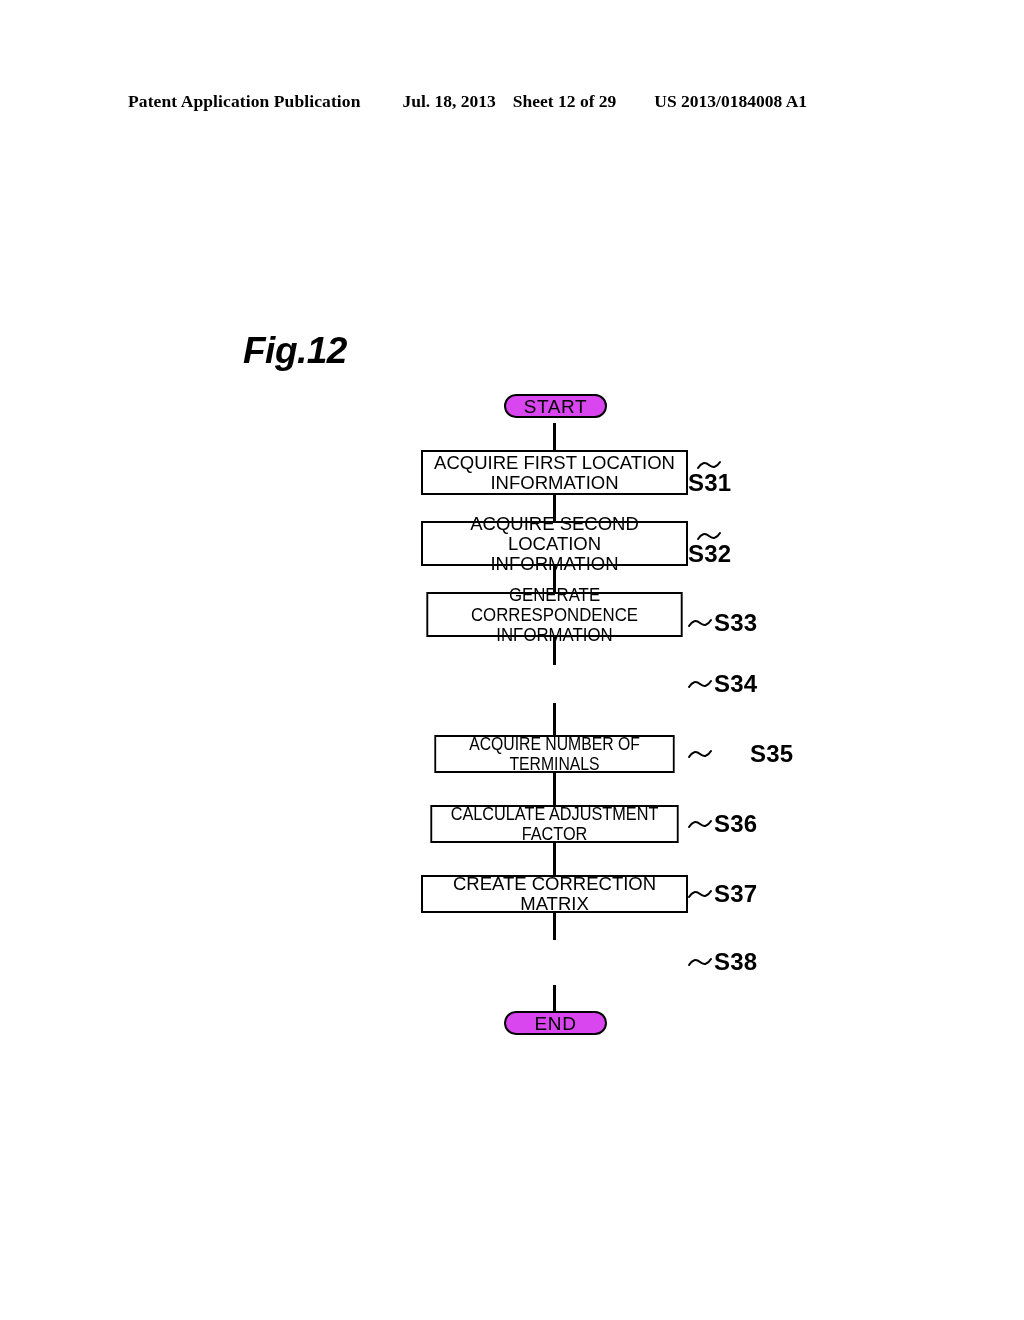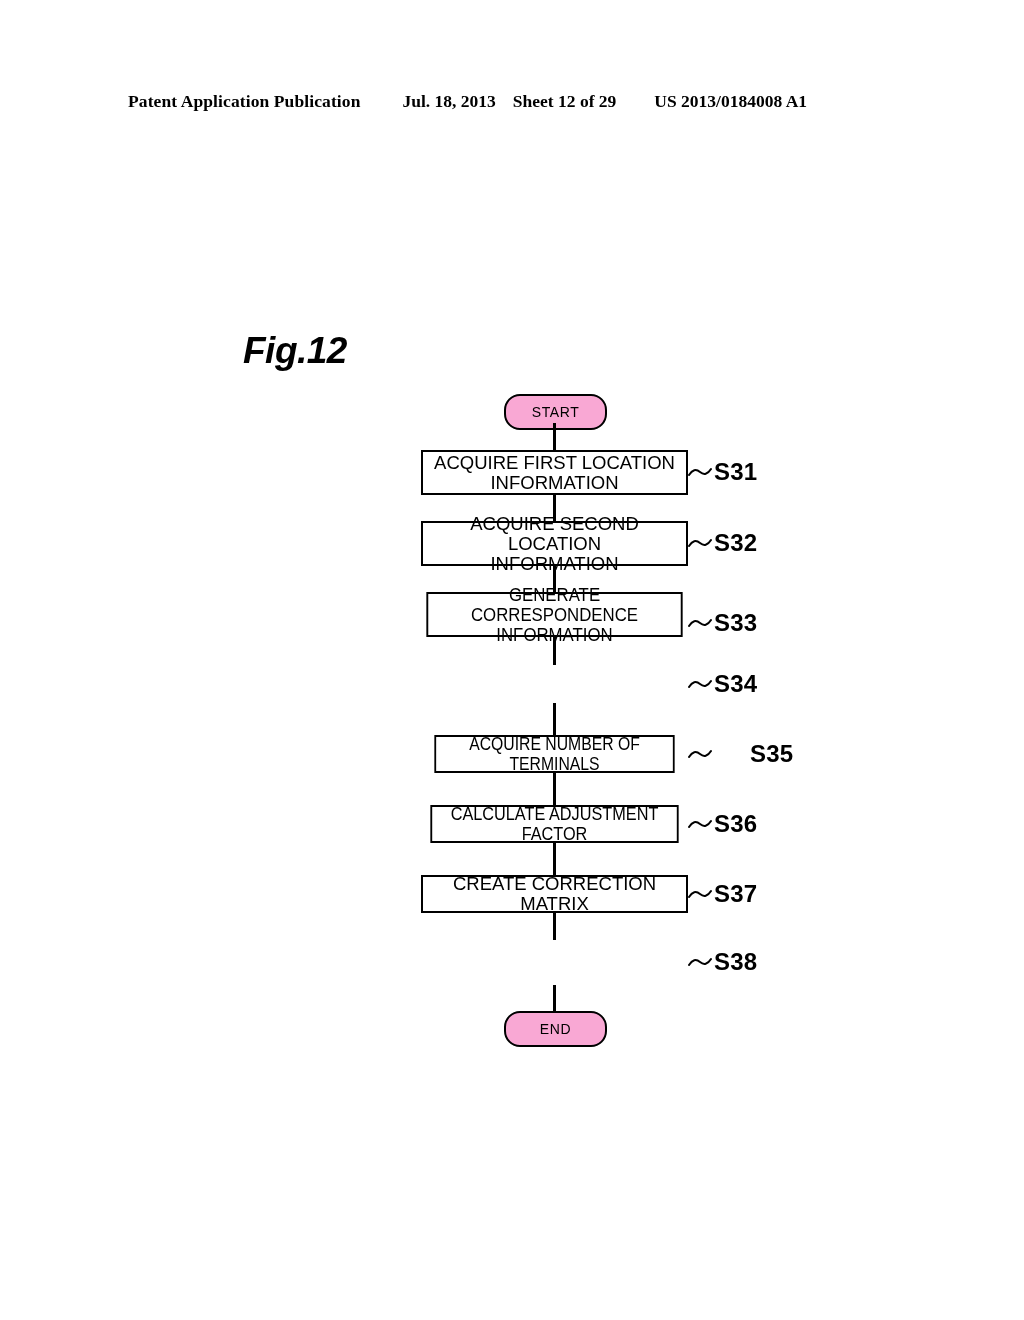--- a/index.html
+++ b/index.html
@@ -54,29 +54,29 @@
     top: 0;
     width: 1024px;
     height: 1320px;
   }
 
   
   .terminal {
     position: absolute;
     left: 504px;
     width: 103px;
-    height: 36px;
+    height: 24px;
     border: 2.5px solid #000;
     border-radius: 16px;
-    background: #f9a8d4;
+    background: #d946ef;
     box-sizing: border-box;
     display: flex;
     align-items: center;
     justify-content: center;
-    font-size: 14px;
+    font-size: 19px;
     letter-spacing: 0.6px;
     line-height: 1;
   }
   .terminal.start { top: 394px; }
   .terminal.end   { top: 1011px; }
 
   
   .pbox {
     position: absolute;
     left: 421px;
@@ -147,34 +147,34 @@
 <div class="fig-label">Fig.12</div>
 
 <div class="flow">
 
   <div class="terminal start">START</div>
 
   <div class="vline" style="top:423px;height:28px;"></div>
 
   <div class="pbox two" style="top:450px;">ACQUIRE FIRST LOCATION
 INFORMATION</div>
-  <div class="steplabel" style="top:459px;">
+  <div class="steplabel" style="top:459px;flex-direction:column;">
     <span class="tilde">
       <svg width="24" height="12" viewBox="0 0 24 12">
           <path d="M1 9 Q6 1 12 6 Q18 11 23 3" stroke="#000" stroke-width="2" fill="none" stroke-linecap="round"></path>
         </svg>
     </span>
     <span class="txt">S31</span>
   </div>
 
   <div class="vline" style="top:495px;height:26px;"></div>
 
   <div class="pbox two" style="top:521px;">ACQUIRE SECOND LOCATION
 INFORMATION</div>
-  <div class="steplabel" style="top:530px;">
+  <div class="steplabel" style="top:530px;flex-direction:column;">
     <span class="tilde">
       <svg width="24" height="12" viewBox="0 0 24 12">
           <path d="M1 9 Q6 1 12 6 Q18 11 23 3" stroke="#000" stroke-width="2" fill="none" stroke-linecap="round"></path>
         </svg>
     </span>
     <span class="txt">S32</span>
   </div>
 
   <div class="vline" style="top:566px;height:26px;"></div>
 

